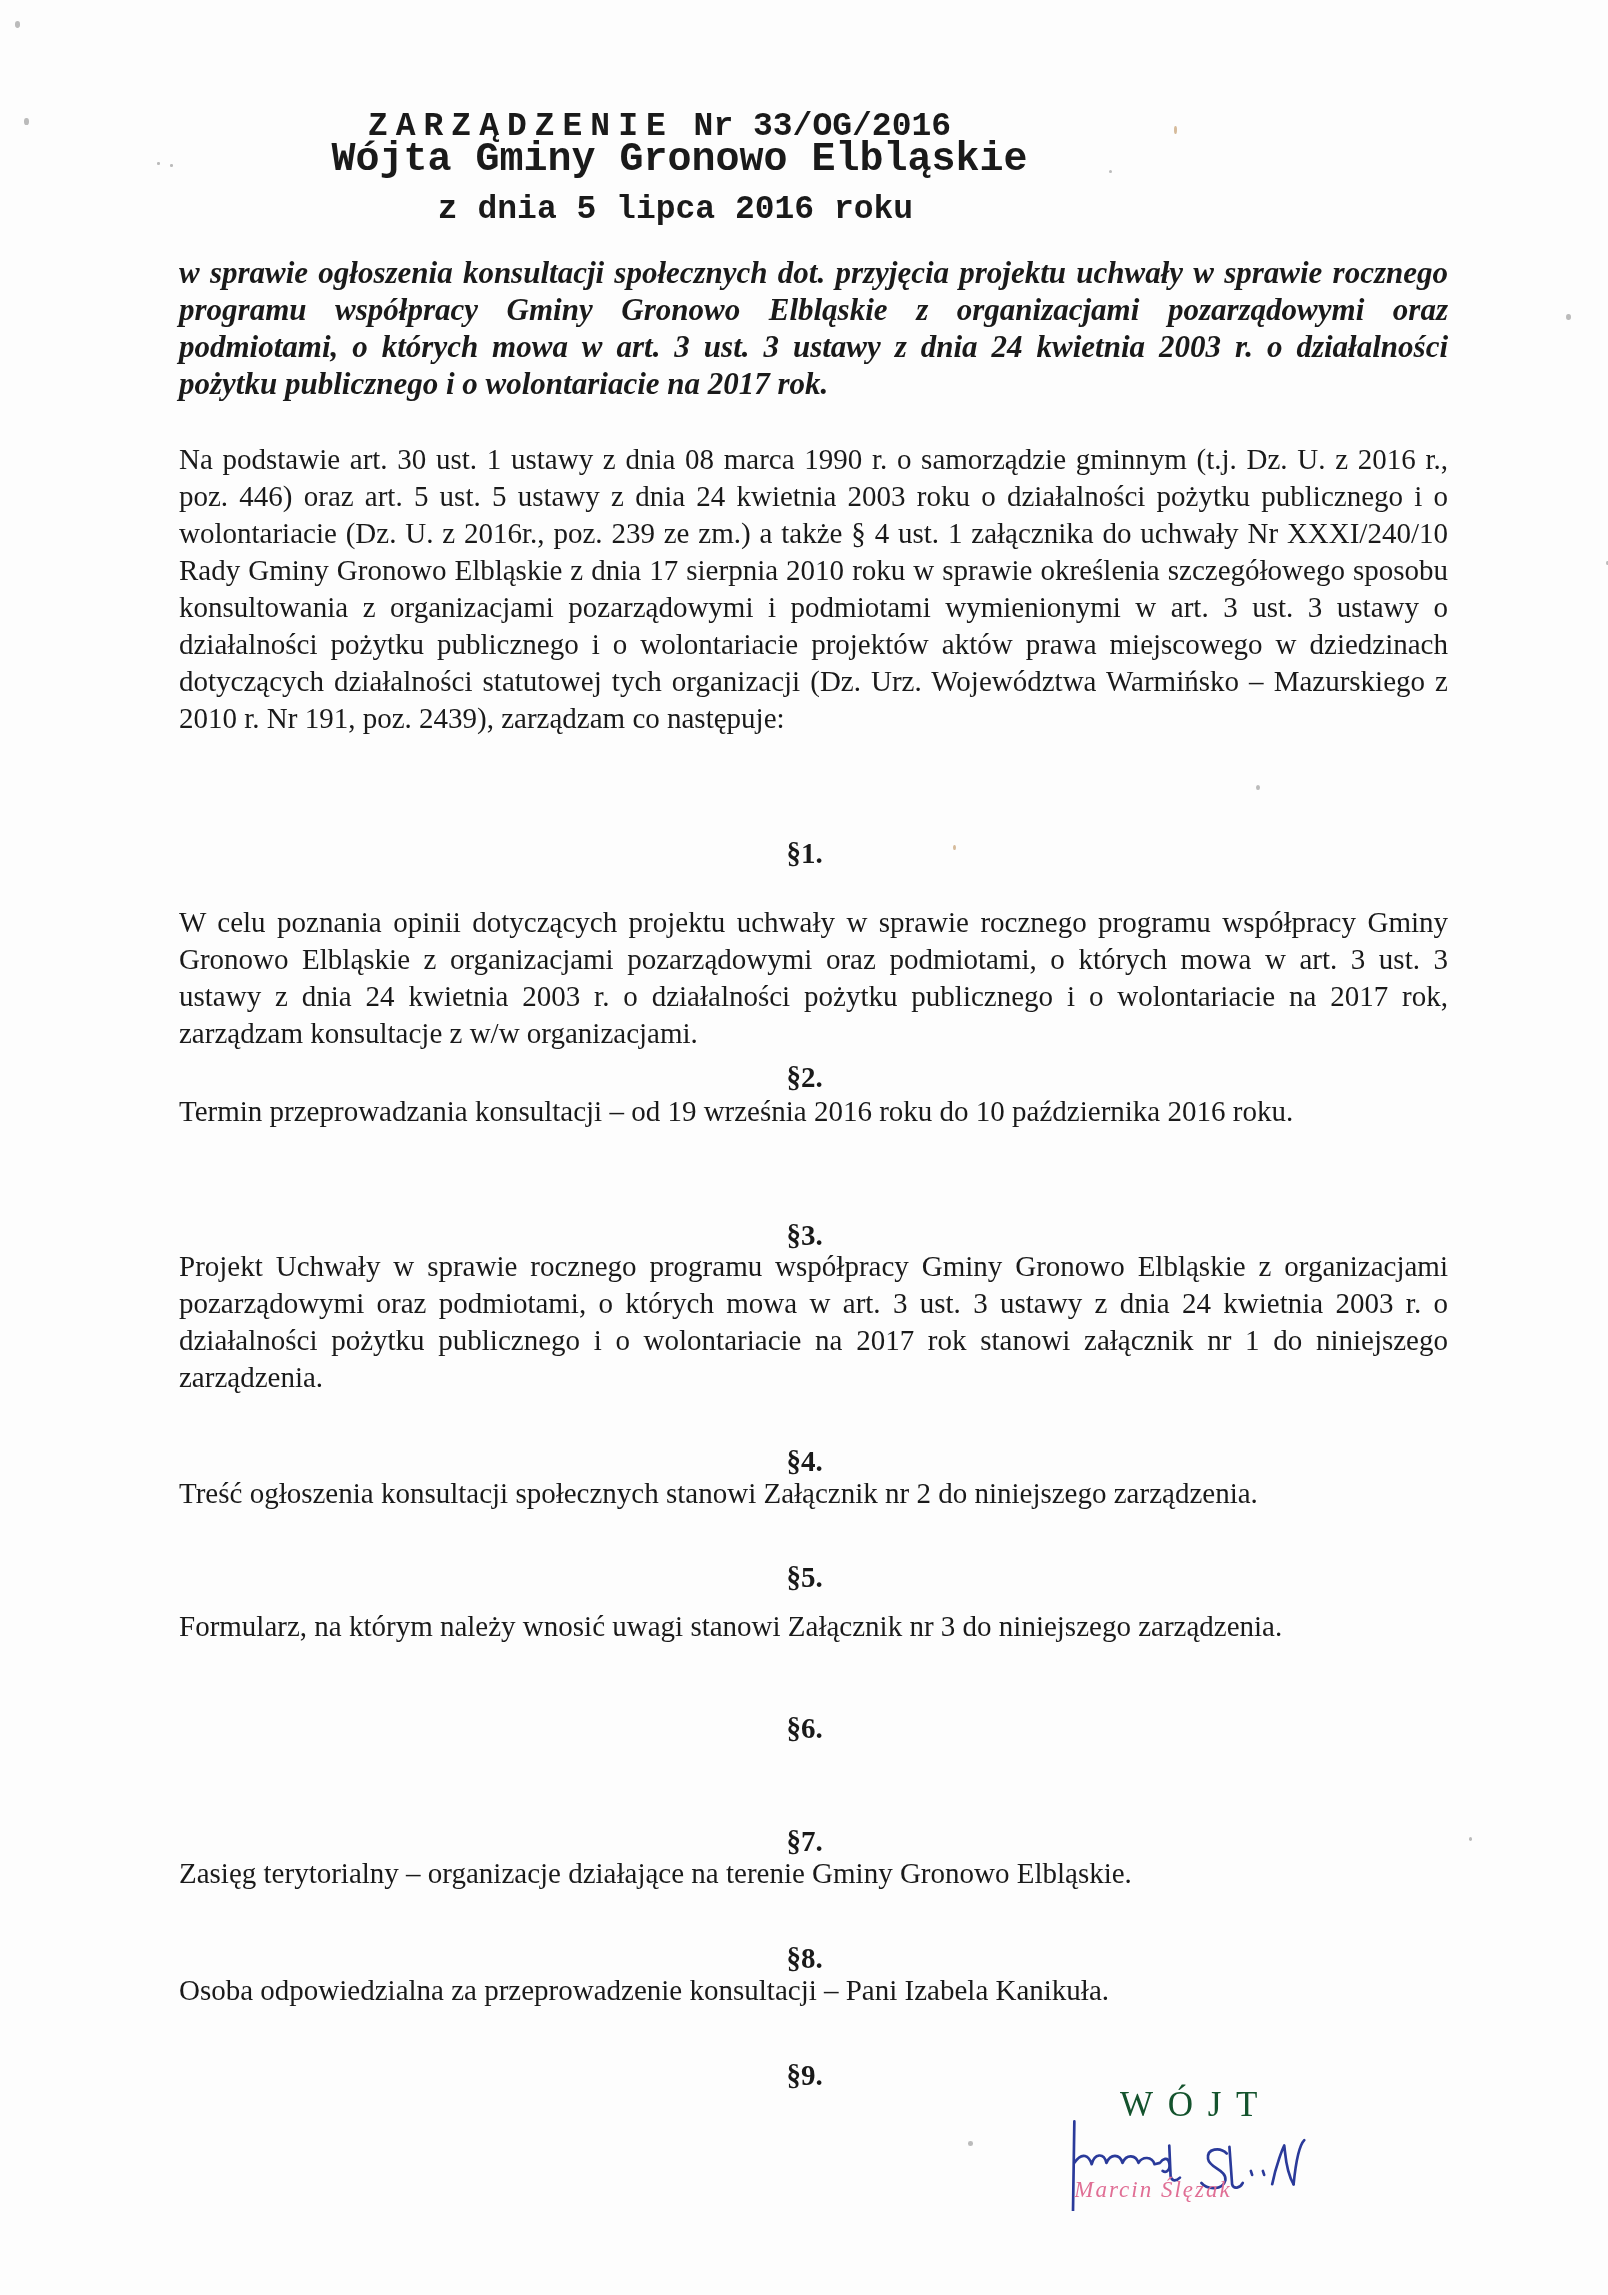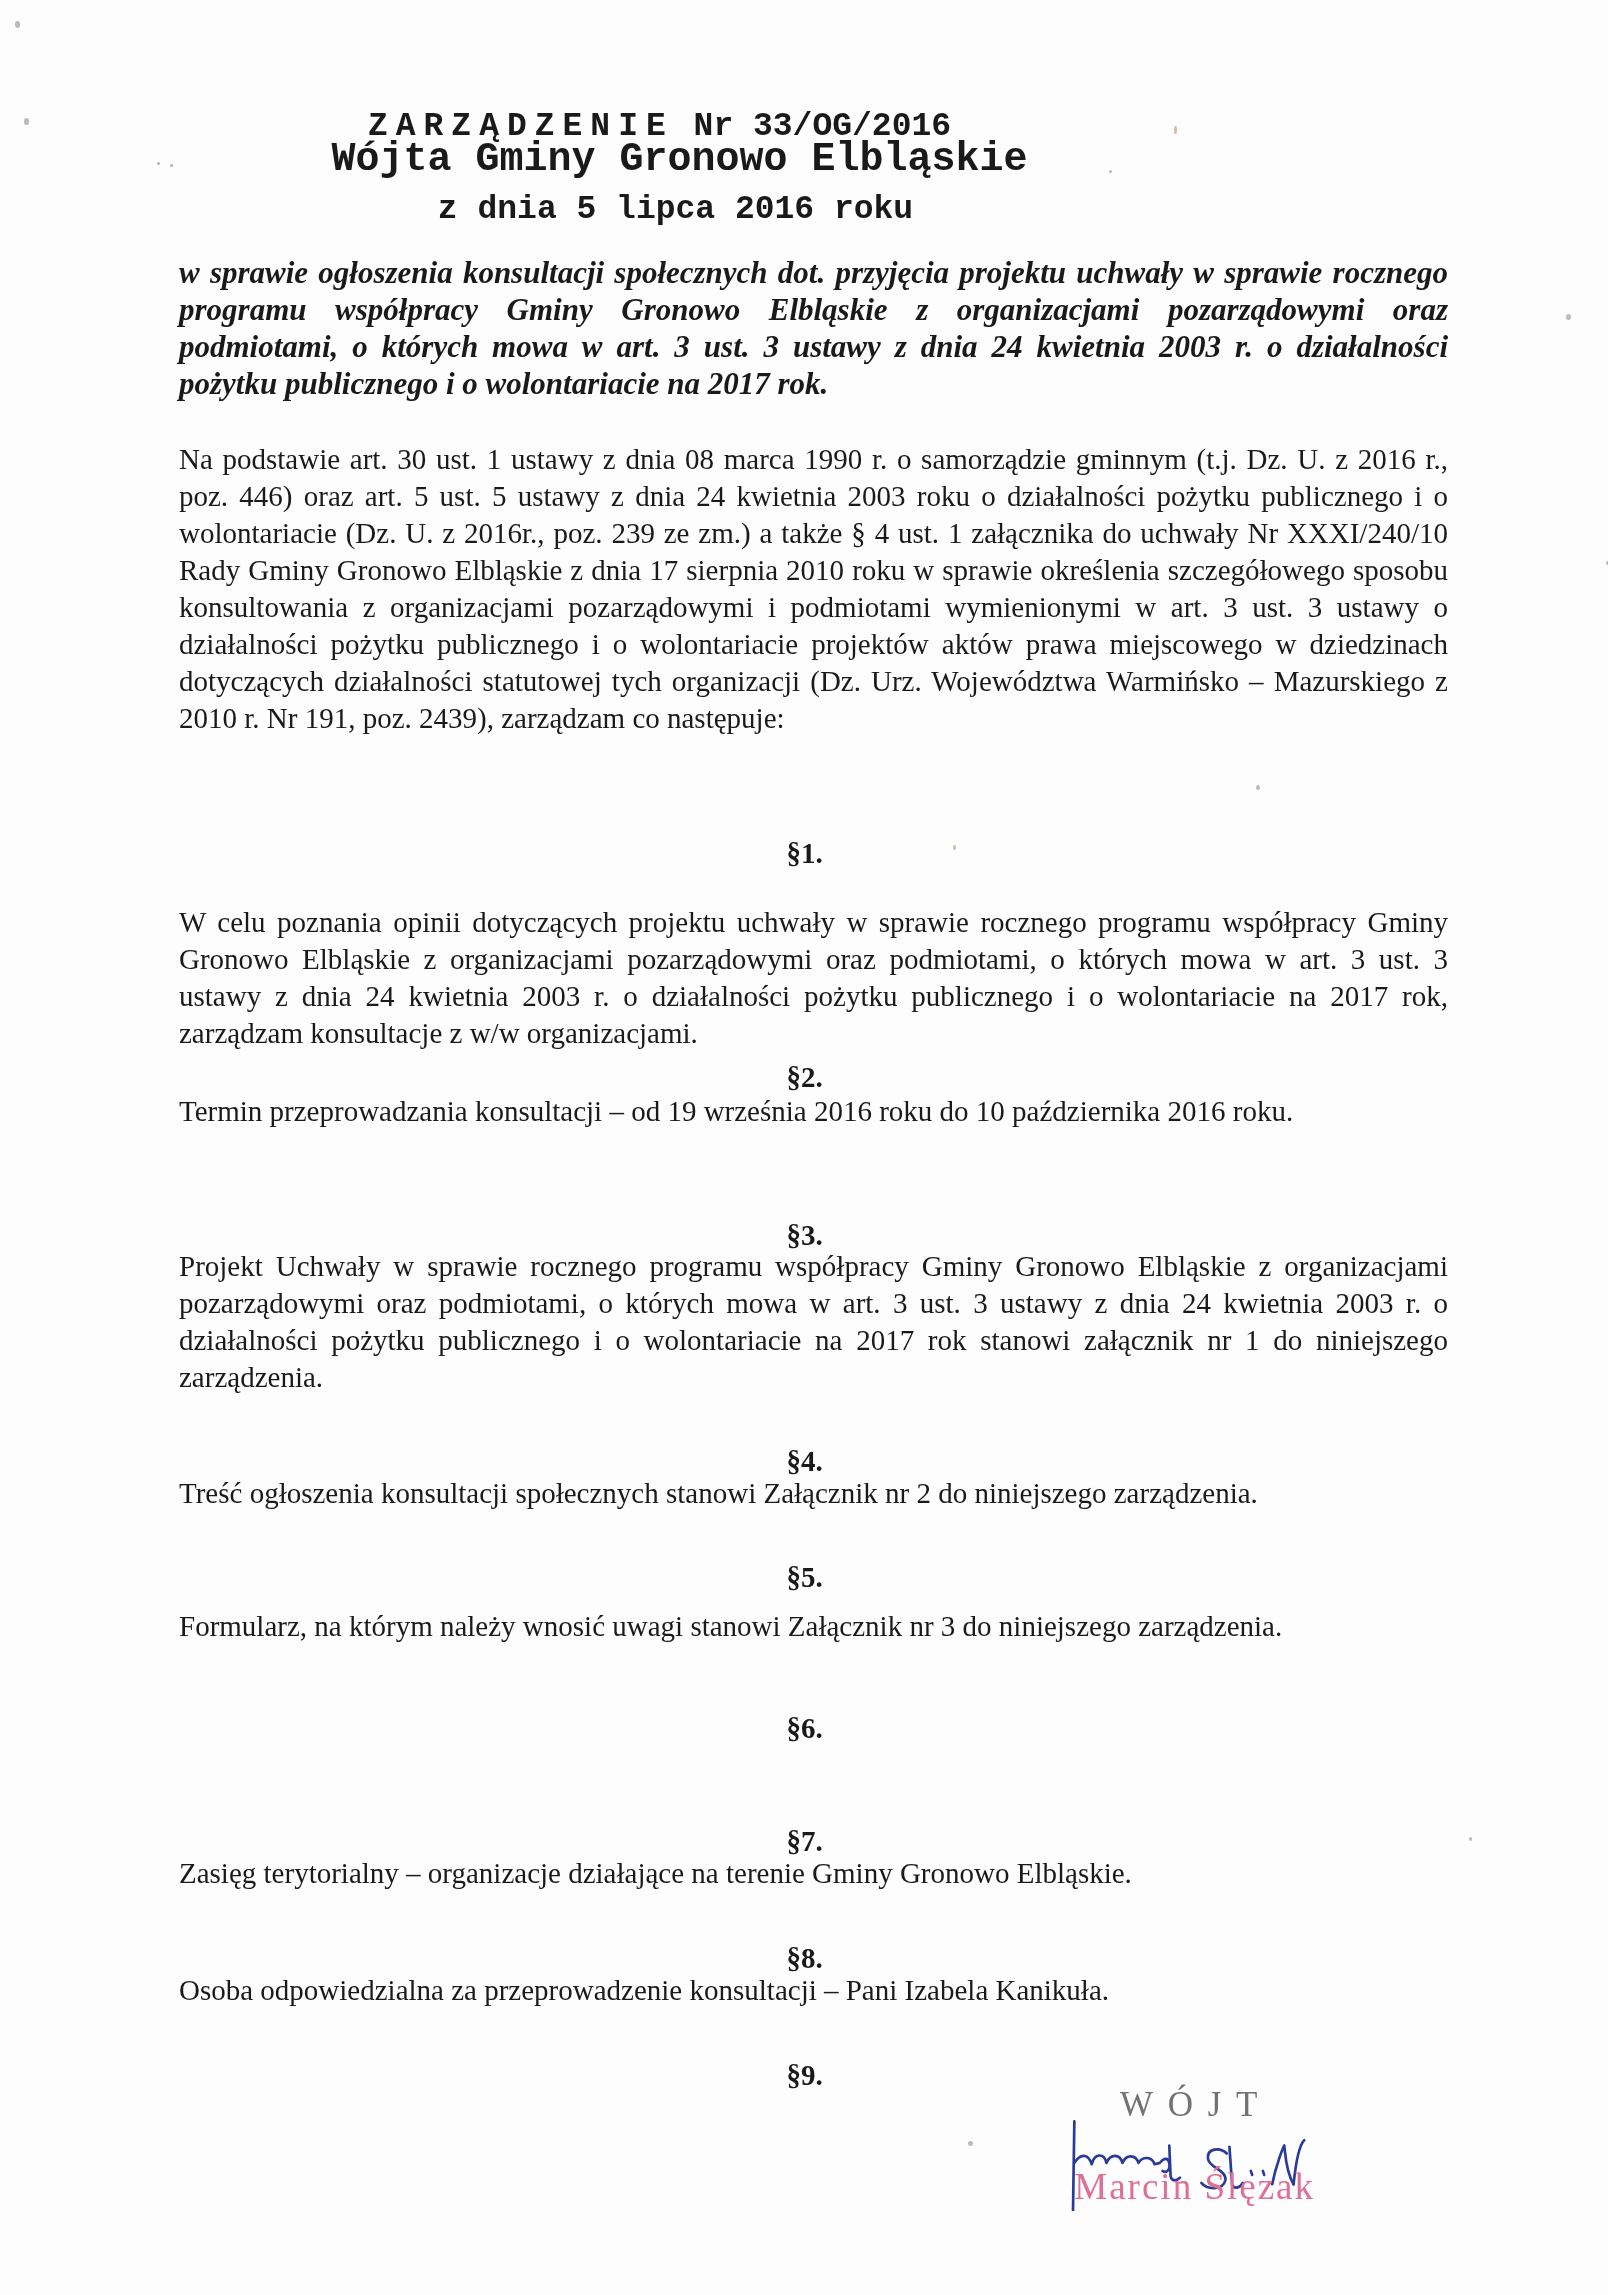--- a/index.html
+++ b/index.html
@@ -27,25 +27,25 @@
     }
     .para-heading {
       position: absolute; left: 0; width: 1609px; text-align: center;
       font-size: 29px; line-height: 37px; font-weight: bold;
     }
     .stamp {
       position: absolute; left: 1069px; top: 2084px; width: 254px; height: 127px;
     }
     .stamp-title {
       position: absolute; left: 40px; top: 1.3px; width: 174px; text-align: center;
-      color: #737373; font-size: 35px; letter-spacing: 14.7px; font-weight: normal;
+      color: #14532d; font-size: 35px; letter-spacing: 14.7px; font-weight: normal;
     }
     .stamp-name {
-      position: absolute; left: 5.3px; top: 81px; color: #e06f95;
-      font-size: 37px; letter-spacing: 2px;
+      position: absolute; left: 5.3px; top: 93px; color: #e06f95;
+      font-size: 23px; font-style: italic; letter-spacing: 2px;
     }
     .signature { position: absolute; left: 0; top: 0; }
     .speck { position: absolute; border-radius: 50%; background: #7a7a7a; opacity: 0.5; }
   </style>
 </head>
 <body>
 
 <div class="page">
 
   <div class="speck" style="left:14.7px;top:21.4px;width:5.3px;height:6.7px;"></div>

